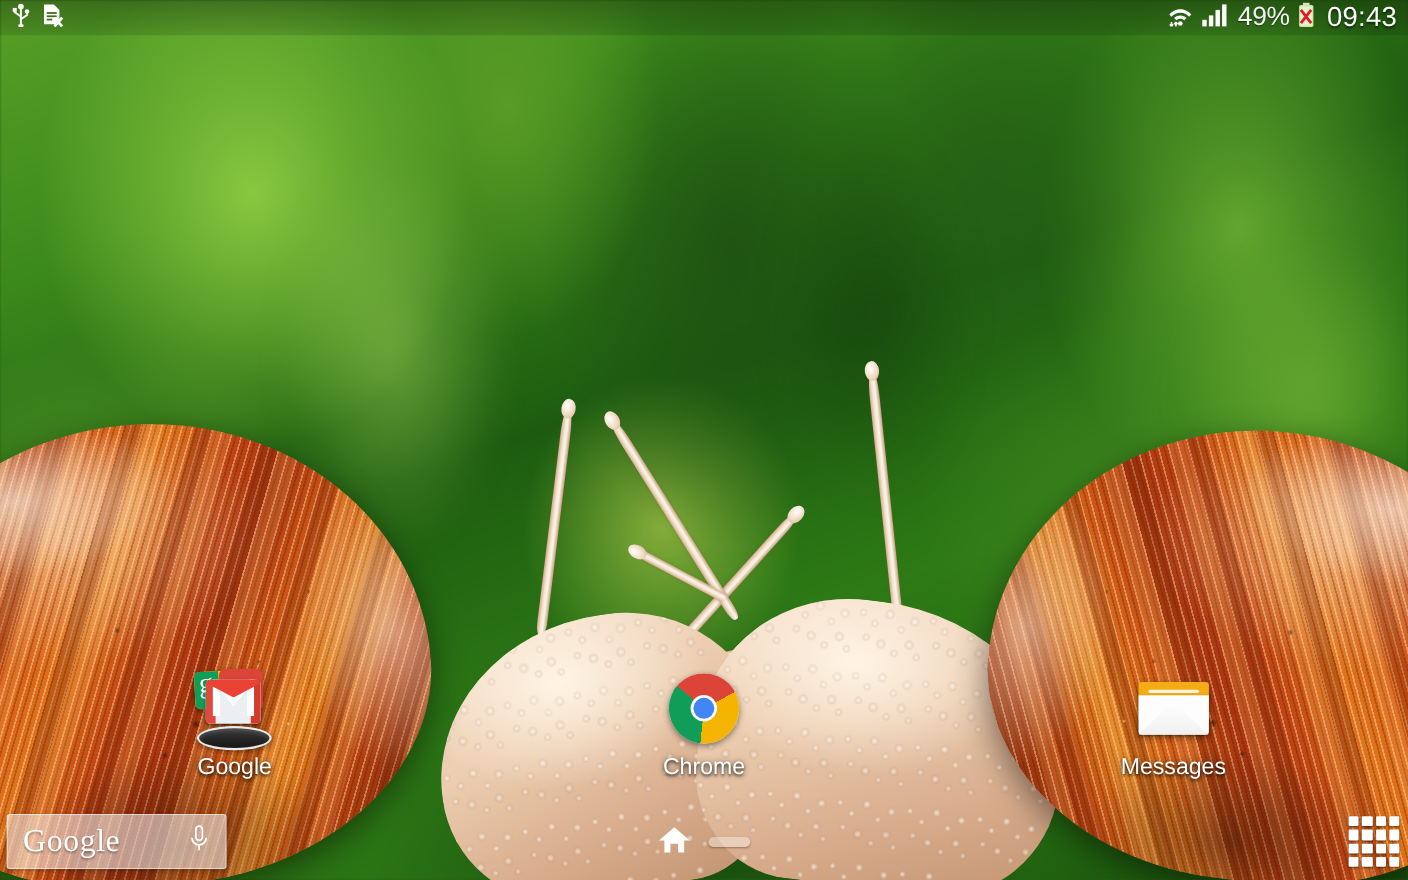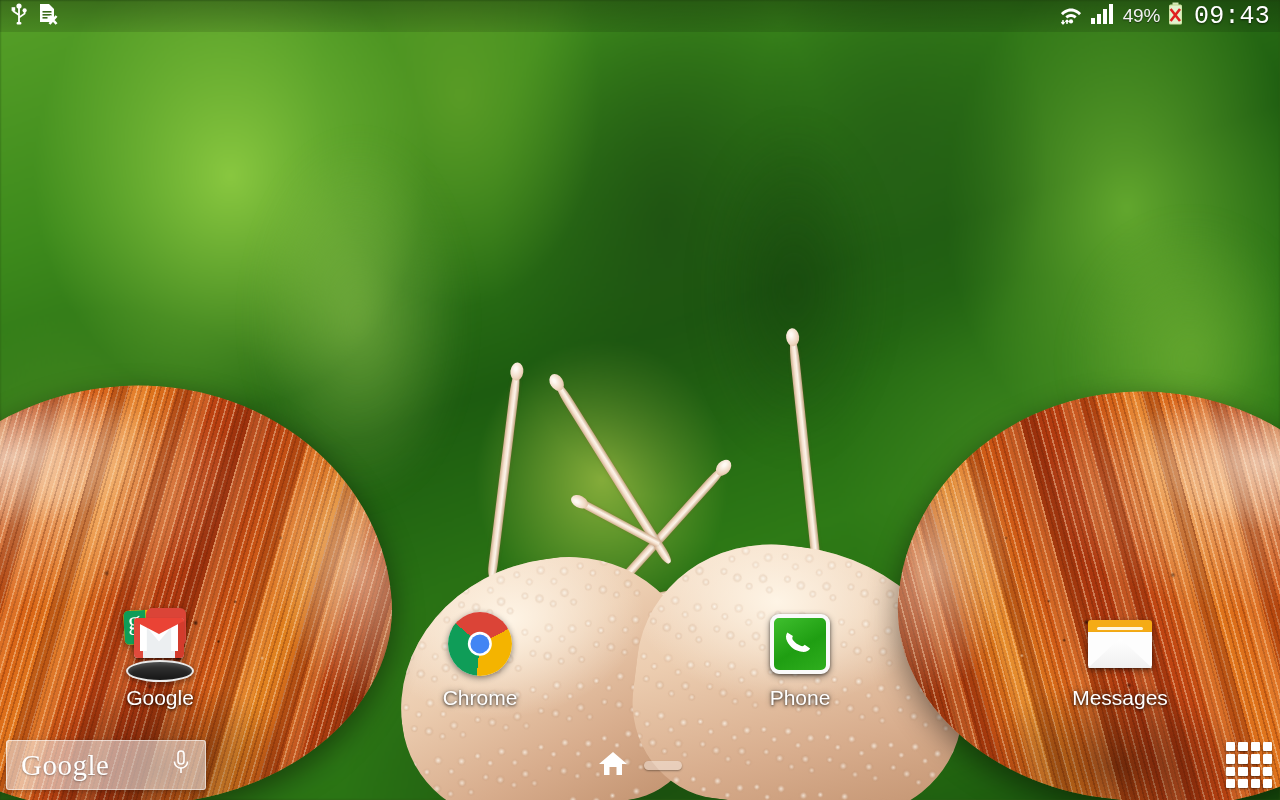--- a/index.html
+++ b/index.html
@@ -158,28 +158,27 @@
     display:flex; align-items:center; justify-content:space-between;
     padding:0 10px;
     background:linear-gradient(180deg, rgba(0,0,0,.30), rgba(0,0,0,.12));
     color:#fff;
     z-index:50;
   }
   .sb-left, .sb-right { display:flex; align-items:center; gap:9px; }
   .sb-right { gap:7px; }
   .sb-icon { display:block; }
   #battery-pct {
-    font-size:19px; letter-spacing:-.3px; color:#f2f2f2;
+    font-size:24px; letter-spacing:-.3px; color:#f2f2f2;
     text-shadow:0 1px 1px rgba(0,0,0,.5);
   }
   #clock {
     font-size:25px; color:#fff; letter-spacing:.2px;
     text-shadow:0 1px 2px rgba(0,0,0,.55);
     margin-left:3px;
-    font-family:Liberation Mono, monospace;
   }
 
   
   #app-row {
     position:absolute; left:0; top:608px; width:1280px; height:112px;
     display:flex; z-index:30;
   }
   .app {
     flex:1 1 0;
     display:flex; flex-direction:column; align-items:center;
@@ -484,32 +483,20 @@
             <div class="c-yellow"></div>
             <div class="c-green"></div>
           <div class="c-white"></div>
             <div class="c-blue"></div>
         </div>
       </div>
       <div class="app-label">Chrome</div>
     </div>
 
 
-    <div class="app">
-      <div class="app-icon">
-        <div class="phone-sq">
-          <svg class="handset" viewBox="0 0 34 34">
-            <path d="M7 3 C5 5 4 8 5 12 c1.5 6 6 11 12 13 4 1.4 7 .4 9-1.6
-                     l-4.6-4.6 c-1.3 1.3-3 1-4.6-.2 -2.4-1.8-4.4-3.9-5.6-6.4
-                     -.9-1.9-.6-3.4.6-4.6 z" fill="#ffffff"></path>
-          </svg>
-        </div>
-      </div>
-      <div class="app-label">Phone</div>
-    </div>
 
     <div class="app">
       <div class="app-icon">
         <div class="env">
           <div class="env-back">
             <div class="env-line" style="top:7px;  width:46px;"></div>
             <div class="env-line" style="top:15px; width:46px;"></div>
             <div class="env-line" style="top:23px; width:46px;"></div>
           </div>
           <div class="env-front"></div>

